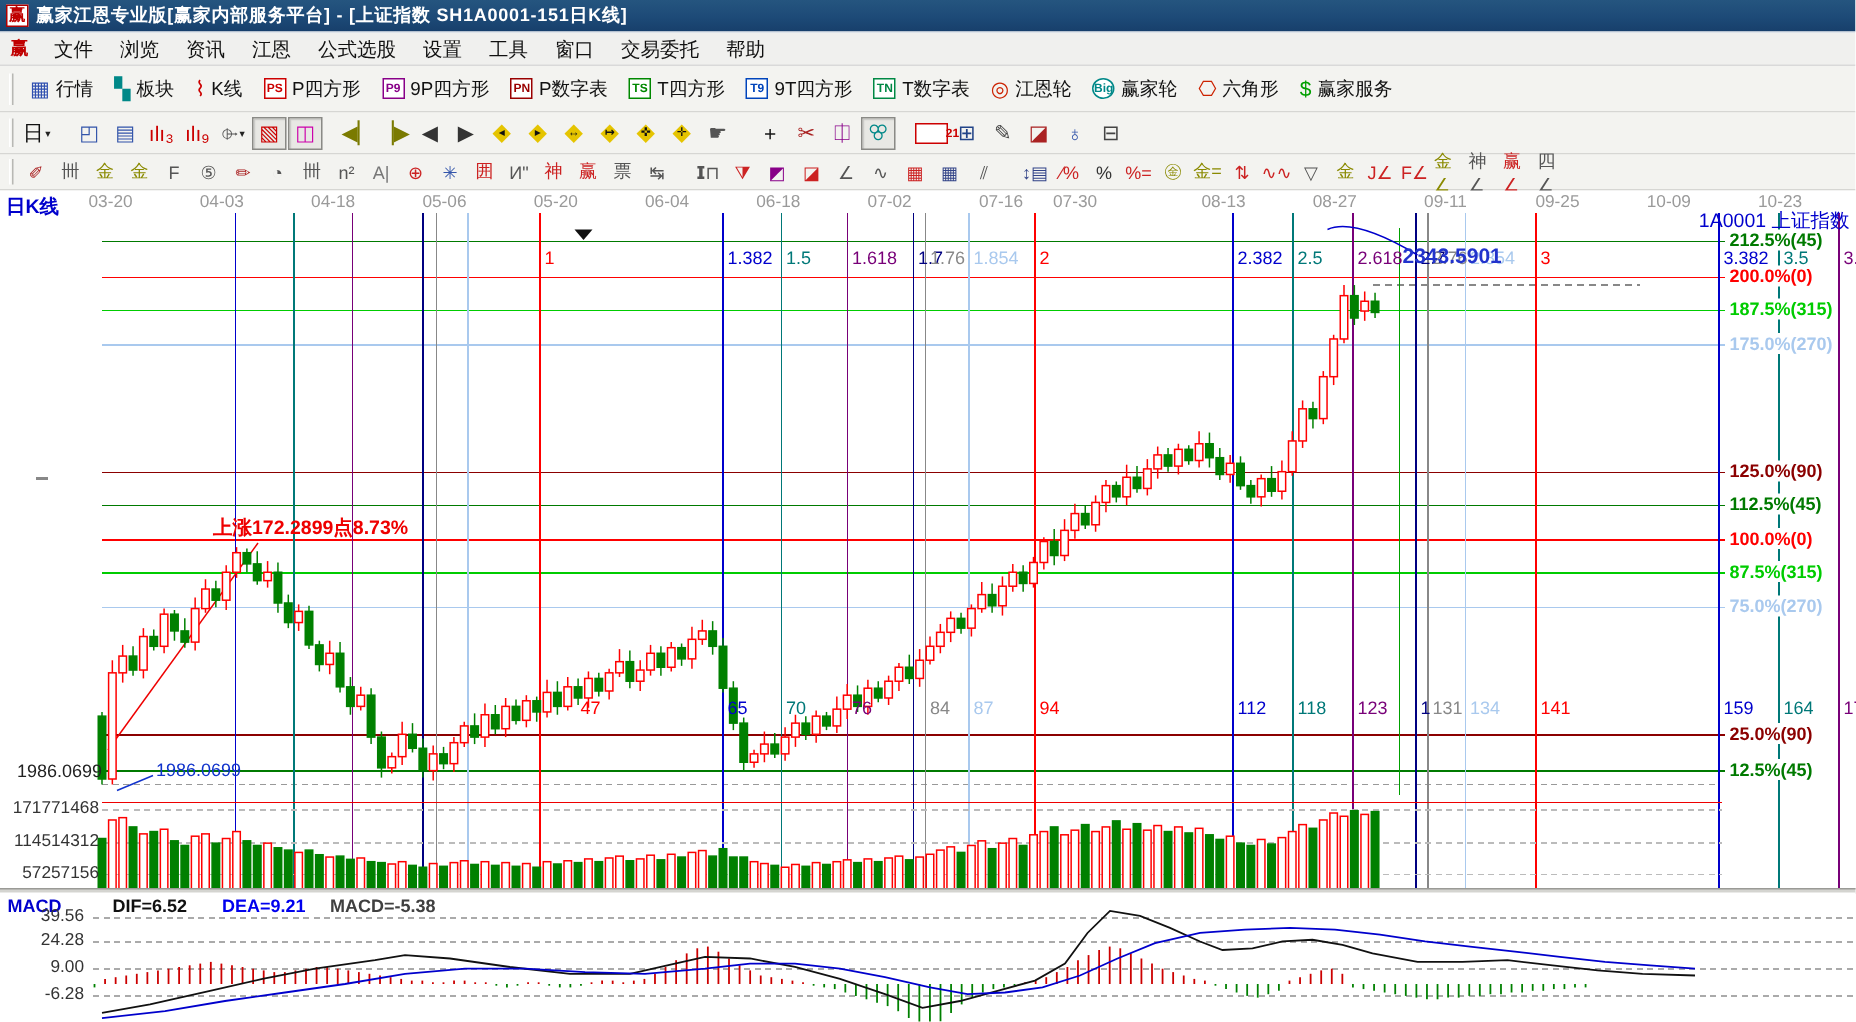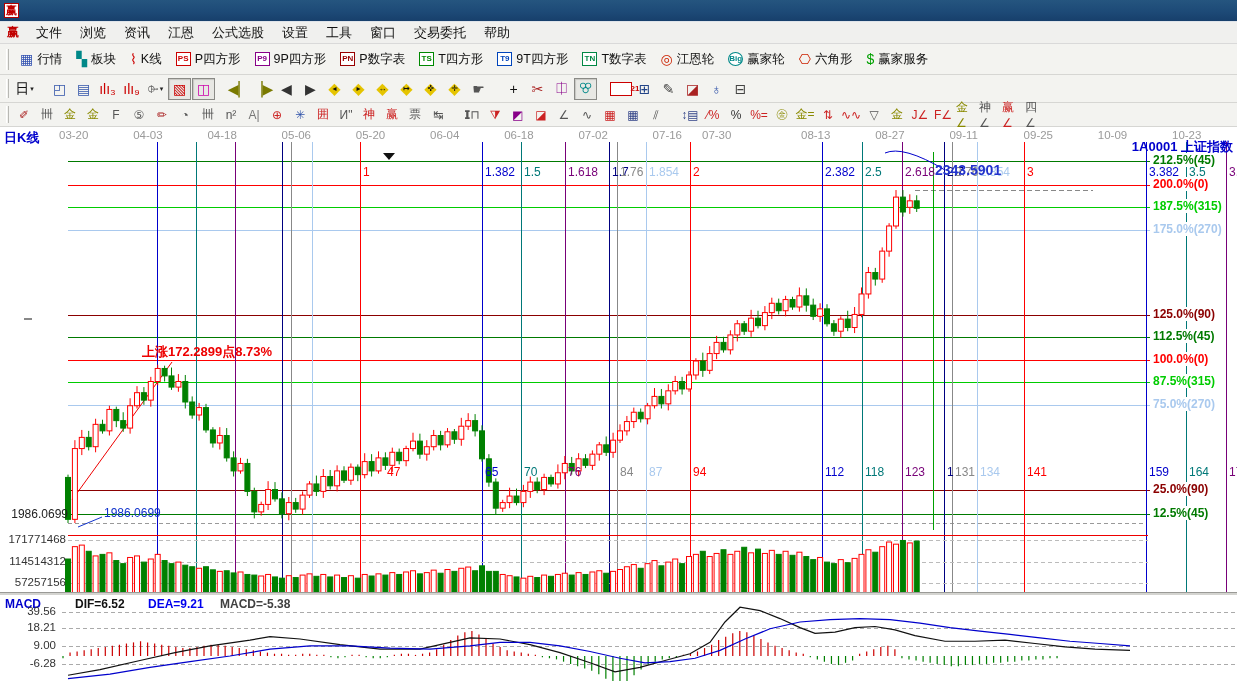--- a/index.html
+++ b/index.html
@@ -33,36 +33,37 @@
   .dico{color:#e5c400;font-size:16px;position:relative;line-height:16px;}
   .dico i{position:absolute;left:50%;top:50%;transform:translate(-50%,-52%);font-style:normal;font-size:8px;color:#111;font-weight:bold;}
   
   .chart{position:absolute;left:0;top:127px;width:1237px;height:554px;background:#fff;}
   .chart svg{position:absolute;left:0;top:0;}
   .lbl{position:absolute;white-space:nowrap;pointer-events:none;}
   .date-lbl{color:#9a9a9a;font-size:11.5px;}
   .fib-lbl,.day-lbl{font-size:12px;}
   .pct-lbl{font-size:12px;font-weight:bold;background:#fff;padding-left:1px;}
   .period{left:4px;top:2px;color:#0000cc;font-size:13px;font-weight:bold;}
-  .symbol{right:4px;top:11px;color:#0000cc;font-size:13px;font-weight:bold;}
+  .symbol{right:4px;top:11px;color:#0000cc;font-size:13px;font-weight:normal;}
   .highlbl{left:935px;top:35px;color:#2233cc;font-size:14px;font-weight:bold;}
   .riselbl{left:142px;top:216px;color:#ee0000;font-size:13px;font-weight:bold;}
   .lowlbl{left:8px;top:380px;width:60px;text-align:right;color:#222;font-size:12px;}
   .lowlbl-b{left:104px;top:379px;color:#1133cc;font-size:12px;}
   .vol-lbl{width:64px;text-align:right;left:2px;color:#333;font-size:11.5px;}
   .sepbar{position:absolute;left:0;top:465px;width:1237px;height:4px;background:#d4d4d0;border-top:1px solid #9a9a96;border-bottom:1px solid #fff;}
   .macd-hd{top:470px;font-size:12px;font-weight:bold;}
   .macd-scale{width:52px;text-align:right;left:4px;color:#333;font-size:11.5px;}
   .ltick{position:absolute;left:24px;top:191px;width:8px;height:2px;background:#888;}
 </style>
 </head>
 <body>
 
 <div class="titlebar">
   <span class="logo">赢</span>
+  <span class="title">赢家江恩专业版[赢家内部服务平台] - [上证指数  SH1A0001-151日K线]</span>
 </div>
 
 <div class="menubar">
   <span class="logo">赢</span>
   <span id="menu-items" style="display: inline-flex;">
       <span class="menu-item">文件</span>
       <span class="menu-item">浏览</span>
       <span class="menu-item">资讯</span>
       <span class="menu-item">江恩</span>
       <span class="menu-item">公式选股</span>
@@ -1023,16 +1024,16 @@
   <div class="lbl vol-lbl" style="top:428px">114514312</div>
   <div class="lbl vol-lbl" style="top:449px">57257156</div>
 
   <div class="sepbar"></div>
 
   <div class="lbl macd-hd" style="left:5px;color:#0000cc">MACD</div>
   <div class="lbl macd-hd" style="left:75px;color:#111">DIF=6.52</div>
   <div class="lbl macd-hd" style="left:148px;color:#0000ee">DEA=9.21</div>
   <div class="lbl macd-hd" style="left:220px;color:#404040">MACD=-5.38</div>
   <div class="lbl macd-scale" style="top:478px">39.56</div>
-  <div class="lbl macd-scale" style="top:494px">18.21</div>
+  <div class="lbl macd-scale" style="top:494px">24.28</div>
   <div class="lbl macd-scale" style="top:512px">9.00</div>
   <div class="lbl macd-scale" style="top:530px">-6.28</div>
 </div>
 
 </body></html>

